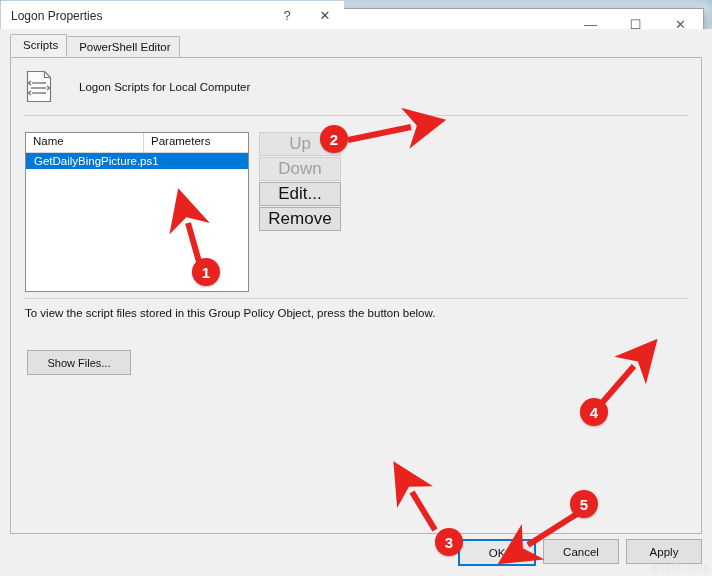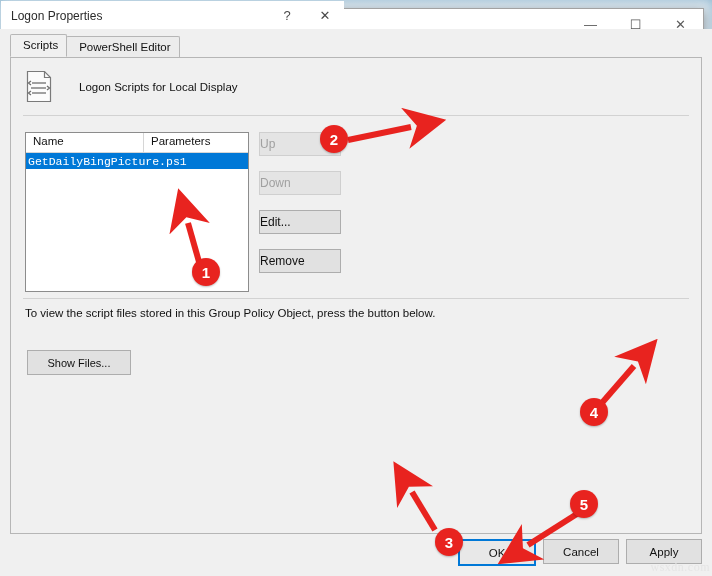--- a/index.html
+++ b/index.html
@@ -216,28 +216,28 @@
 
   .listbox {
     position: absolute; left: 14px; top: 74px; width: 222px; height: 158px;
     background: #ffffff; border: 1px solid #8c8c8c;
   }
   .lb-head { height: 19px; display: flex; border-bottom: 1px solid #d6d6d6; }
   .lb-head .c1 { width: 118px; font-size: 11.5px; color: #111; padding: 2px 0 0 7px; border-right: 1px solid #d6d6d6; box-sizing: border-box; }
   .lb-head .c2 { flex: 1; font-size: 11.5px; color: #111; padding: 2px 0 0 7px; }
   .lb-row { height: 16px; display:flex; align-items:center; font-size: 11.5px; }
   .lb-row.sel { background: #0078d7; color: #fff; }
-  .lb-row .n { padding-left: 2px; font-family: Liberation Mono, monospace; }
+  .lb-row .n { padding-left: 8px; }
 
   .sidebtns { position: absolute; left: 248px; top: 74px; width: 80px; }
   .dbtnb {
-    height: 22px; width: 80px; font-size: 12px; color: #111;
+    height: 22px; width: 80px; font-size: 17px; color: #111;
     border: 1px solid #adadad; background: #e1e1e1;
-    display: flex; align-items: center; 
-    margin-bottom: 15px;
+    display: flex; align-items: center; justify-content: center;
+    margin-bottom: 1px;
   }
   .dbtnb.disabled { color: #a0a0a0; border-color: #cfcfcf; background: #e4e4e4; }
   .dbtnb.gap { margin-top: 40px; }
 
   .notetext {
     position: absolute; left: 14px; right: 14px; top: 248px;
     font-size: 11.5px; color: #111; line-height: 15px;
   }
   .showfiles {
     position: absolute; left: 16px; top: 292px; width: 102px; height: 23px;
@@ -646,21 +646,21 @@
           <path d="M19.5 1.5 v6 h6" fill="none" stroke="#7a7a7a" stroke-width="1.2"></path>
           <g stroke="#6f6f6f" stroke-width="1.3" fill="none">
             <path d="M6 11 l-2.5 2 2.5 2"></path>
               <line x1="7" y1="13" x2="21" y2="13"></line>
             <path d="M22 16 l2.5 2 -2.5 2"></path>
               <line x1="6" y1="18" x2="21" y2="18"></line>
             <path d="M6 21 l-2.5 2 2.5 2"></path>
               <line x1="7" y1="23" x2="21" y2="23"></line>
           </g>
         </svg>
-        <div class="hlabel">Logon Scripts for Local Display</div>
+        <div class="hlabel">Logon Scripts for Local Computer</div>
       </div>
 
       <div class="hrline"></div>
 
       <div class="listbox">
         <div class="lb-head">
           <div class="c1">Name</div>
           <div class="c2">Parameters</div>
         </div>
         <div class="lb-row sel">

